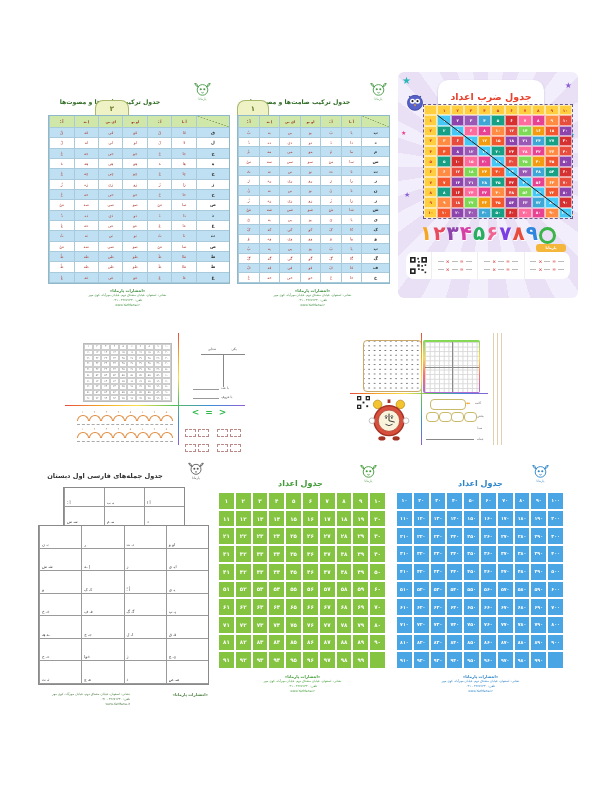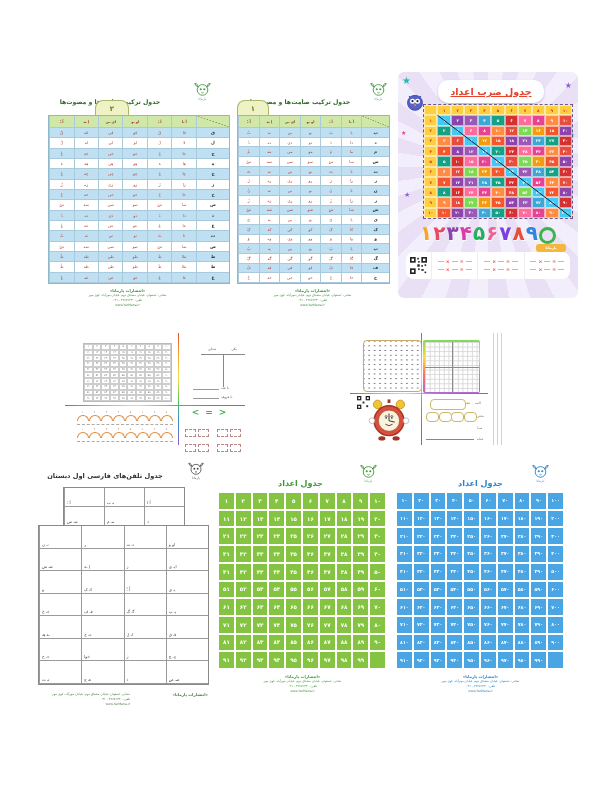--- a/index.html
+++ b/index.html
@@ -24,23 +24,23 @@
   .pfooter{position:absolute;text-align:center;color:#3e8e3e;direction:rtl;}
   .pfooter .pub{font-size:3.9px;font-weight:bold;}
   .pfooter .fl{font-size:3.1px;line-height:1.55;}
   
   .logo{position:absolute;display:flex;flex-direction:column;align-items:center;}
   .logo span{font-size:3.2px;direction:rtl;}
   
   #poster-mult{left:398px;top:72px;width:180px;height:226px;border-radius:6px;
     background:repeating-conic-gradient(from 0deg at 50% 42%, #f3eefb 0deg 9deg, #e9e0f6 9deg 18deg);
     overflow:hidden;}
-  .mult-title{position:absolute;left:40px;top:8px;width:106px;height:23px;background:#fff;
+  .mult-title{position:absolute;left:40px;top:8px;width:106px;height:33px;background:#fff;
     border-radius:10px;display:flex;align-items:center;justify-content:center;
-    font-size:9.5px;font-weight:bold;color:#e8432e;direction:rtl;box-shadow:0 1px 2px rgba(90,60,140,.35);text-decoration:underline;}
+    font-size:9.5px;font-weight:bold;color:#e8432e;direction:rtl;box-shadow:0 1px 2px rgba(90,60,140,.35);}
   #mult-grid{position:absolute;left:26px;top:33px;width:148px;height:113px;display:grid;
     grid-template-columns:repeat(11,1fr);grid-auto-rows:1fr;outline:1px dashed #6a5b8a;}
   .mg-cell{display:flex;align-items:center;justify-content:center;font-size:4.1px;font-weight:bold;
     color:#fff;border:0.4px solid rgba(255,255,255,.55);overflow:hidden;}
   .mg-head{background:#ffcf3f;color:#d3352b;}
   .mg-diag{position:absolute;left:26px;top:33px;pointer-events:none;}
   .star{position:absolute;line-height:1;}
   #big-digits{position:absolute;left:6px;top:149px;width:168px;display:flex;align-items:center;
     justify-content:center;gap:1px;font-weight:bold;font-size:20px;direction:ltr;}
   #big-digits .dg{text-shadow:0.6px 0.6px 0 rgba(255,255,255,.9);}
@@ -891,21 +891,21 @@
           <circle cx="12" cy="14" r="7.5"></circle>
           <path d="M6 9 Q3 3 1 5 Q2 9 7 10"></path>
             <path d="M18 9 Q21 3 23 5 Q22 9 17 10"></path>
           <path d="M10.5 17.5 Q12 19 13.5 17.5"></path>
         </g>
         <circle cx="9.5" cy="13" r="1.5" fill="#555"></circle>
           <circle cx="14.5" cy="13" r="1.5" fill="#555"></circle>
       </svg>
       <span style="color:#555;">یارمانا</span>
     </div>
-    <div class="sg-title" style="left:10px;top:12px;width:140px;">جدول تلفن‌های فارسی اول دبستان</div>
+    <div class="sg-title" style="left:10px;top:12px;width:140px;">جدول جمله‌های فارسی اول دبستان</div>
     <div id="sg-top" class="sg-table" style="left:38px;top:27px;width:120px;height:38px;grid-template-columns:repeat(3,1fr);grid-auto-rows:1fr;">
         <div class="sg-cell">
           <span class="sg-letter">آ ا</span>
         </div>
         <div class="sg-cell">
           <span class="sg-letter">بـ ب</span>
         </div>
         <div class="sg-cell">
           <span class="sg-letter">اَ ـَ</span>
         </div>

